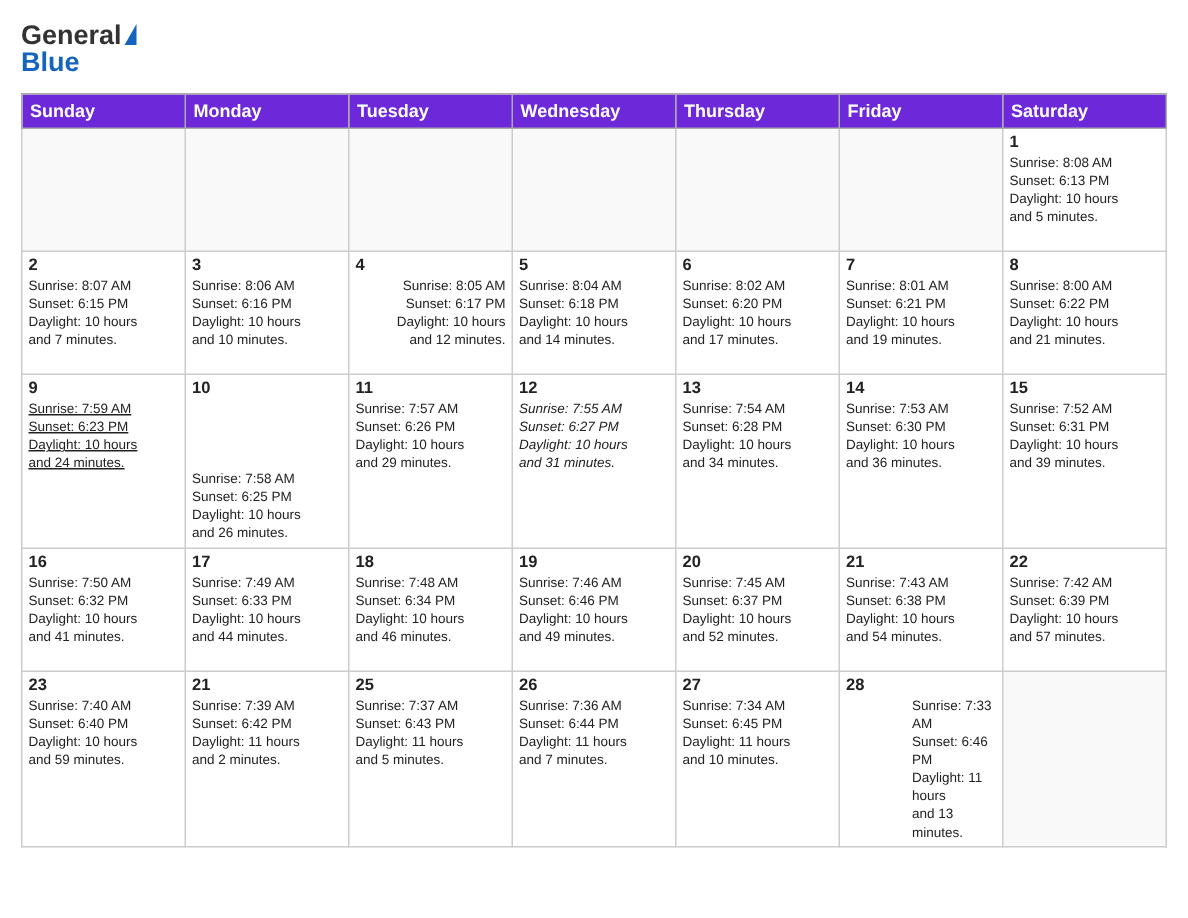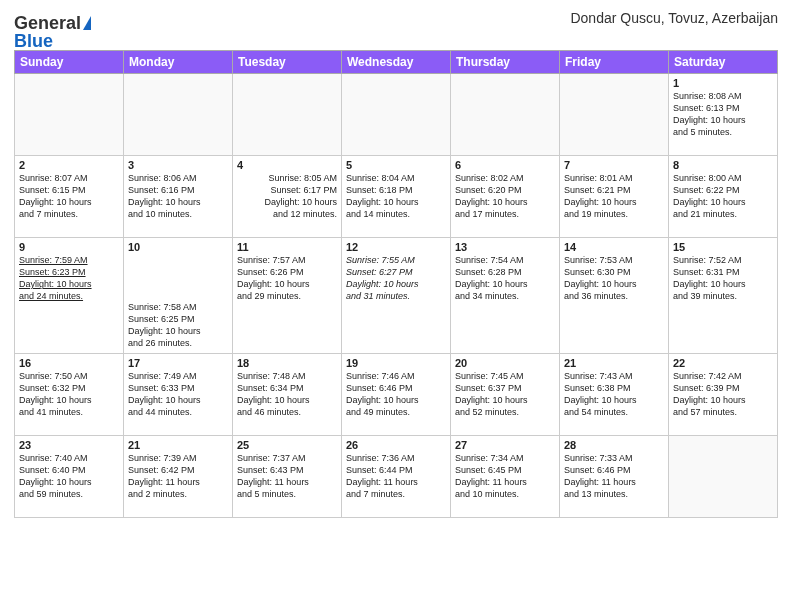--- a/index.html
+++ b/index.html
@@ -12,21 +12,21 @@
     }
     .container {
       width: 792px;
       height: 612px;
       padding: 10px 14px 8px 14px;
     }
     .header-row {
       display: flex;
       justify-content: space-between;
       align-items: flex-start;
-      margin-bottom: 0;
+      margin-bottom: 12px;
     }
     .logo {
       display: flex;
       flex-direction: column;
       align-items: flex-start;
       margin-top: 4px;
     }
     .logo-general {
       font-size: 18px;
       font-weight: bold;
@@ -60,21 +60,21 @@
     .subtitle {
       font-size: 14px;
       color: #333;
     }
     .calendar {
       width: 100%;
       border-collapse: collapse;
       table-layout: fixed;
     }
     .calendar thead tr th {
-      background-color: #8b5cf6;
+      background-color: #6d28d9;
       color: #fff;
       text-align: left;
       padding: 4px 5px;
       font-size: 12px;
       font-weight: bold;
       border: 1px solid #aaa;
     }
     .calendar tbody tr td {
       border: 1px solid #ccc;
       vertical-align: top;
@@ -104,21 +104,20 @@
 <div class="container">
   <div class="header-row">
     <div class="logo">
       <div style="display:flex;align-items:center;">
         <span class="logo-general">General</span>
         <span class="logo-triangle"></span>
       </div>
       <span class="logo-blue">Blue</span>
     </div>
     <div class="title-block">
-      <div class="subtitle">Dondar Quscu, Tovuz, Azerbaijan</div>
     </div>
   </div>
 
   <table class="calendar">
     <thead>
       <tr>
       <th>Sunday</th>
           <th>Monday</th>
           <th>Tuesday</th>
           <th>Wednesday</th>
@@ -327,21 +326,21 @@
           </td>
           <td>
             <span class="day-number">27</span>
             <div class="cell-text" style="white-space: pre-line;">Sunrise: 7:34 AM
 Sunset: 6:45 PM
 Daylight: 11 hours
 and 10 minutes.</div>
           </td>
           <td>
             <span class="day-number">28</span>
-            <div class="cell-text" style="white-space: pre-line;">Sunrise: 7:33 AM
+            <div class="cell-text" style="white-space: pre-line; margin-left: 44px;">Sunrise: 7:33 AM
 Sunset: 6:46 PM
 Daylight: 11 hours
 and 13 minutes.</div>
           </td>
           <td class="empty-cell"></td>
         </tr>
       </tbody>
   </table>
 </div>
 

